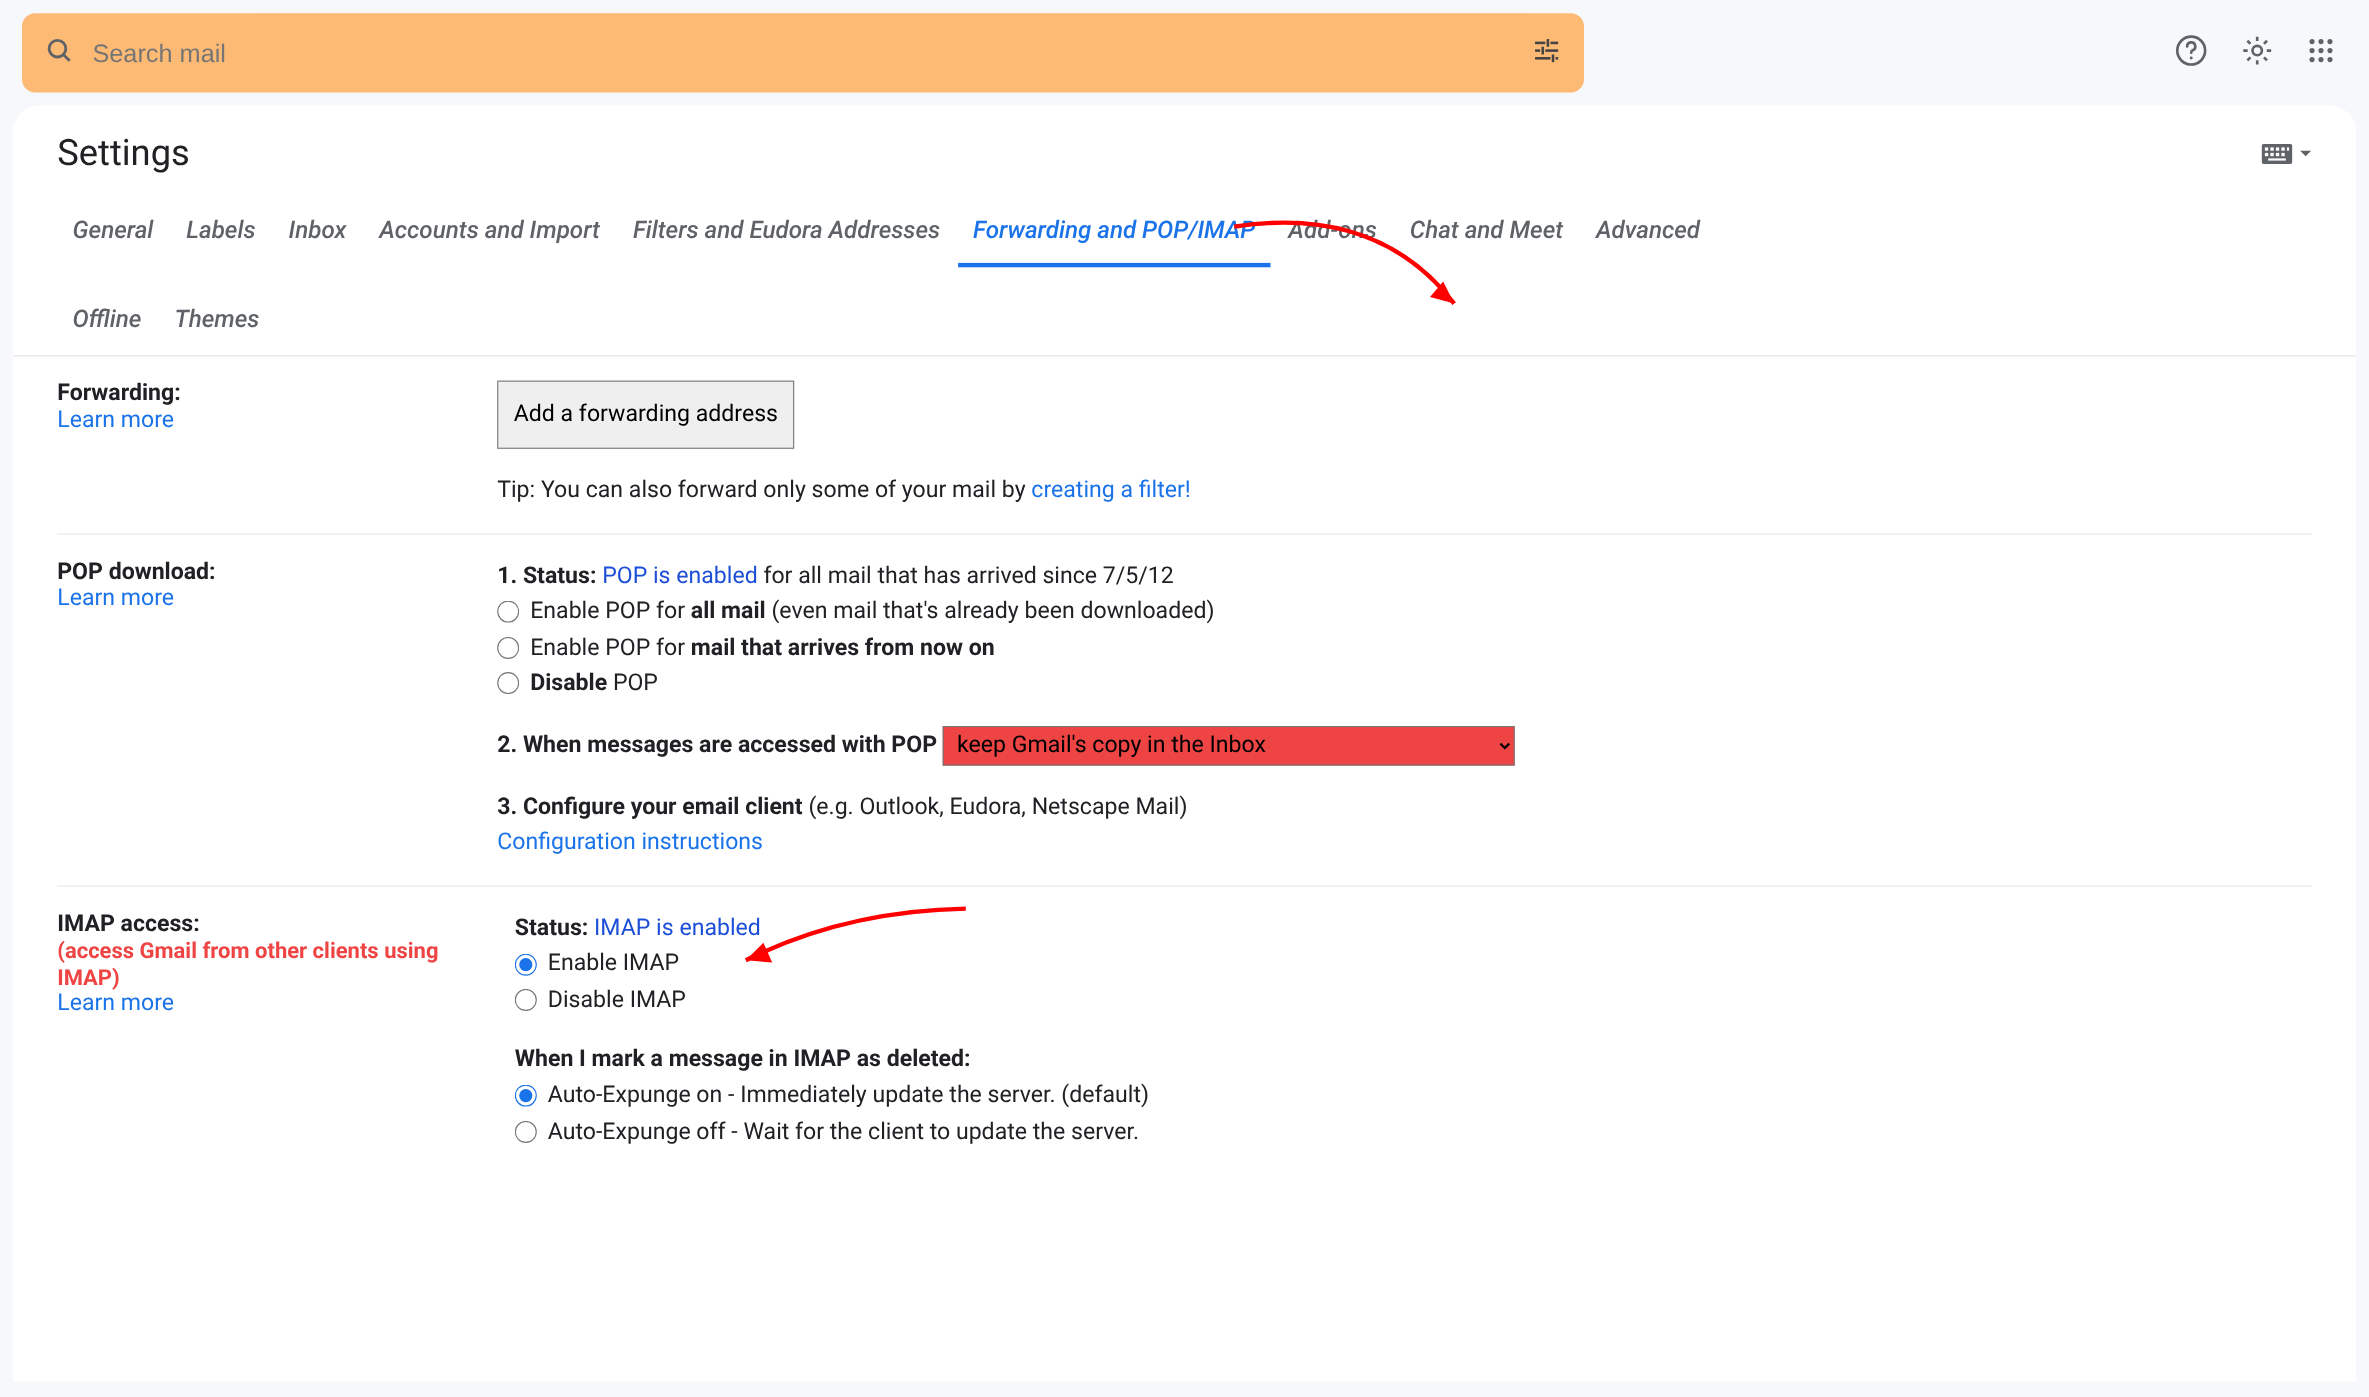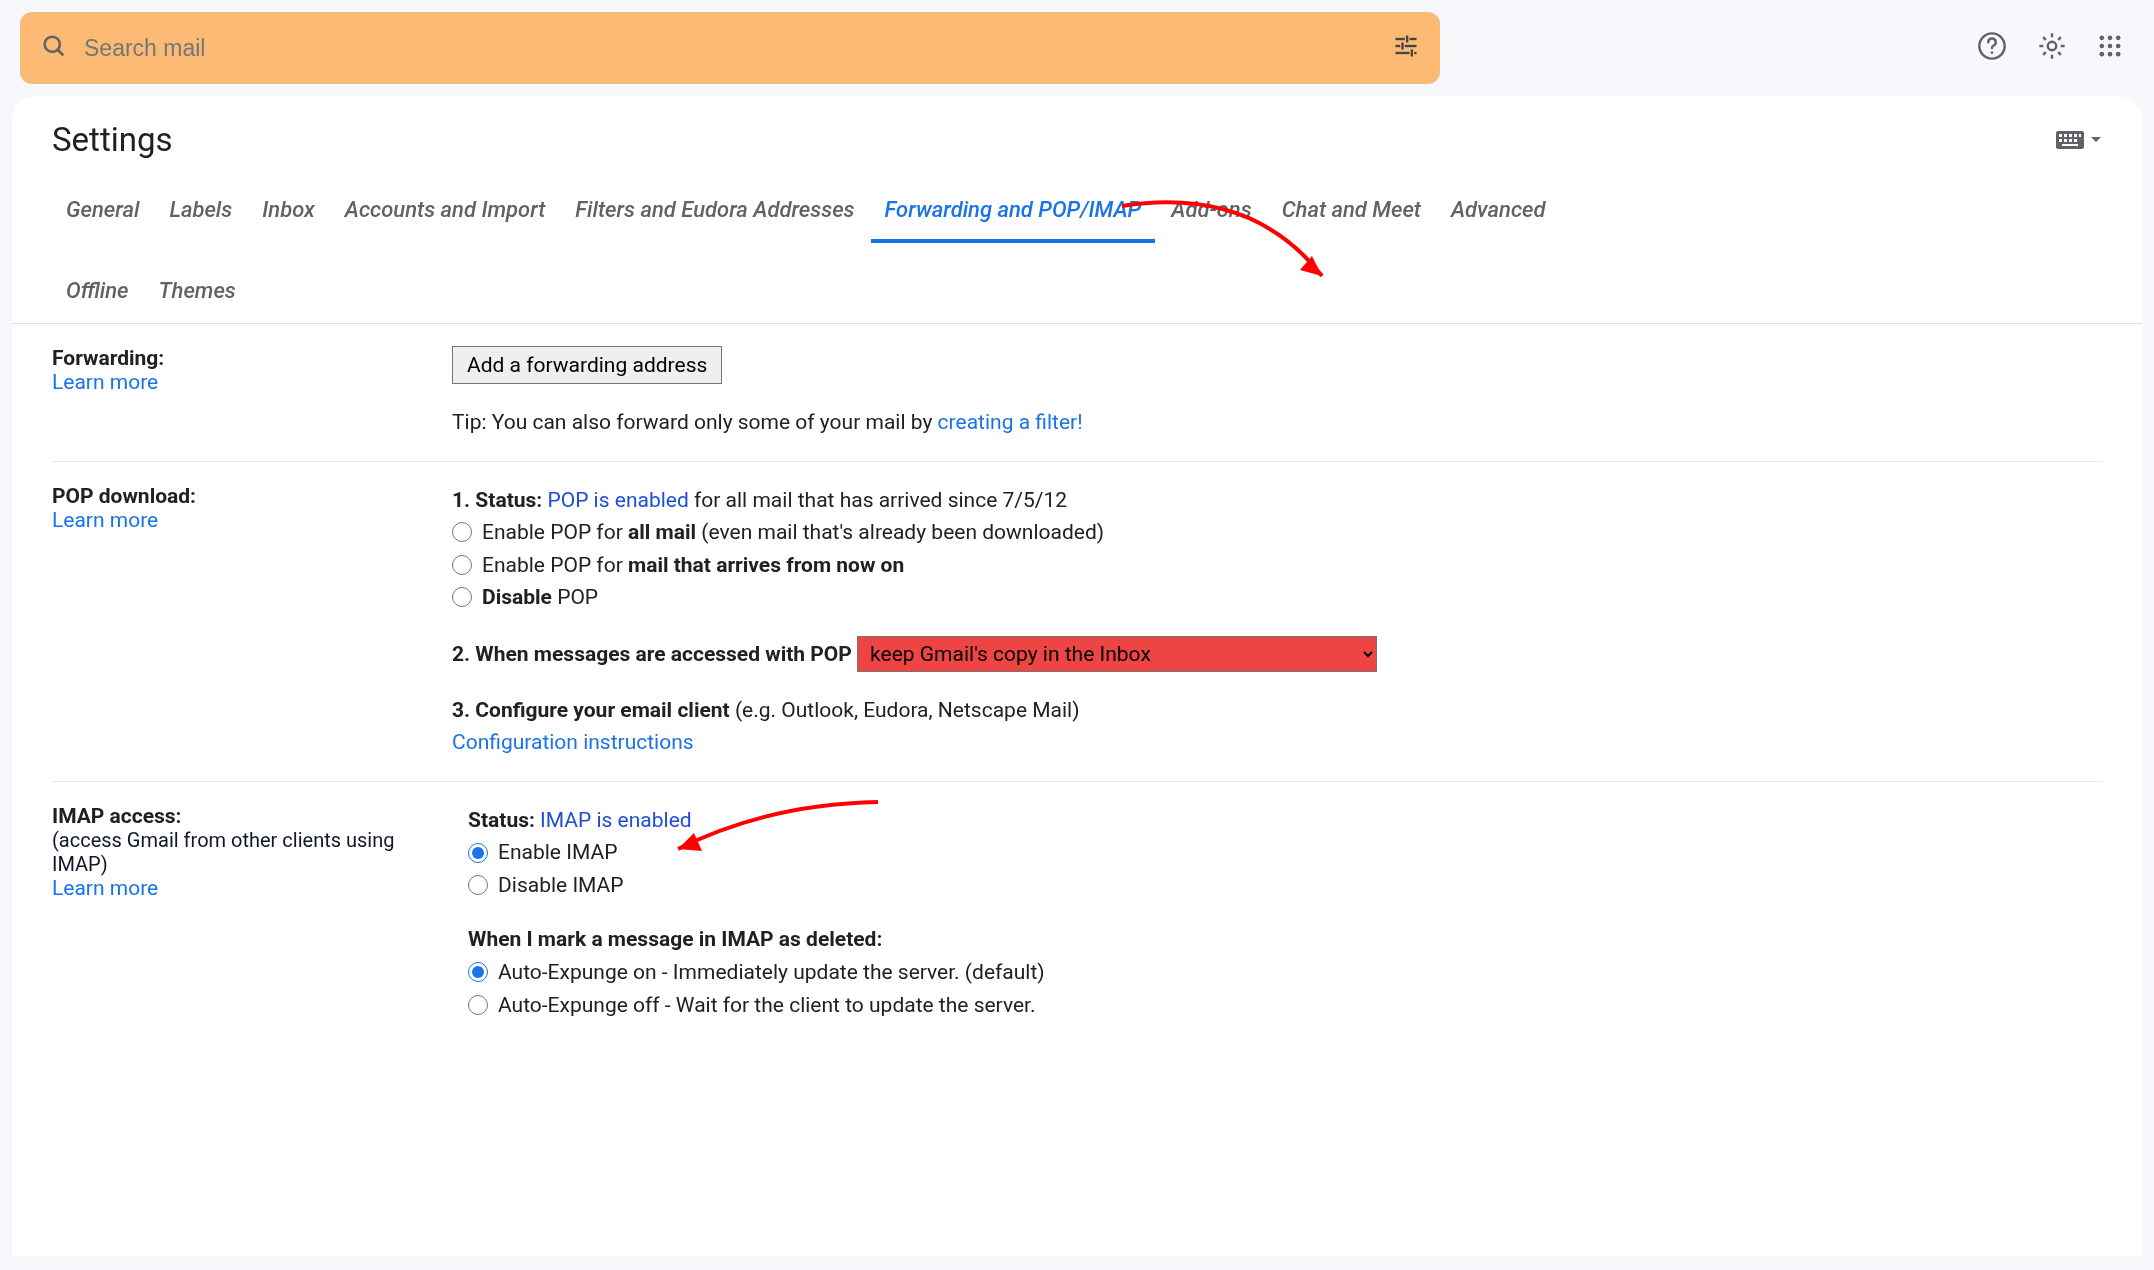--- a/index.html
+++ b/index.html
@@ -116,36 +116,36 @@
   .section-label {
     width: 400px;
     flex-shrink: 0;
     font-size: 21px;
   }
   .section-label .heading {
     font-weight: 700;
     color: #202124;
   }
   .section-label .subtext {
-    font-weight: 400;
-    color: #0f172a;
+    font-weight: 700;
+    color: #ef4444;
     font-size: 20px;
   }
   .section-content {
     flex: 1;
     font-size: 21px;
     line-height: 1.55;
   }
 
   a.link { color: #1a73e8; text-decoration: none; cursor: pointer; }
 
   .btn {
     background: #efefef;
     border: 1px solid #757575;
-    padding: 6px 14px;
+    padding: 18px 14px;
     font-size: 21px;
     font-family: inherit;
     cursor: pointer;
   }
 
   .bold { font-weight: 700; }
   .green { color: #1d4ed8; font-weight: 400; }
 
   .radio-row {
     display: flex;

